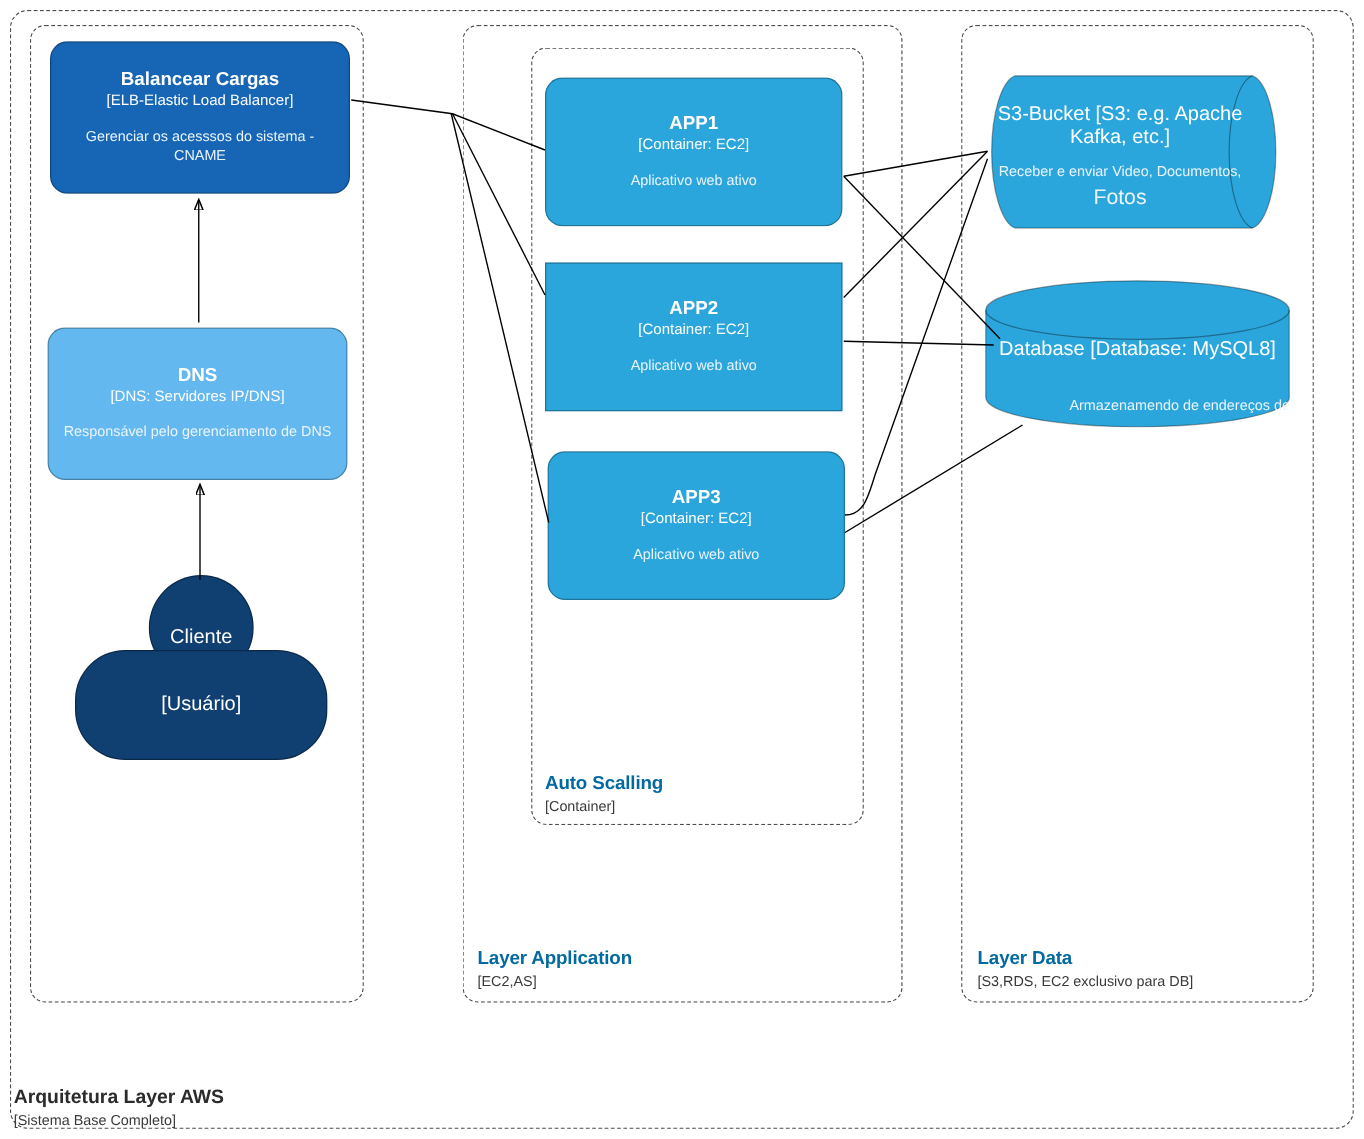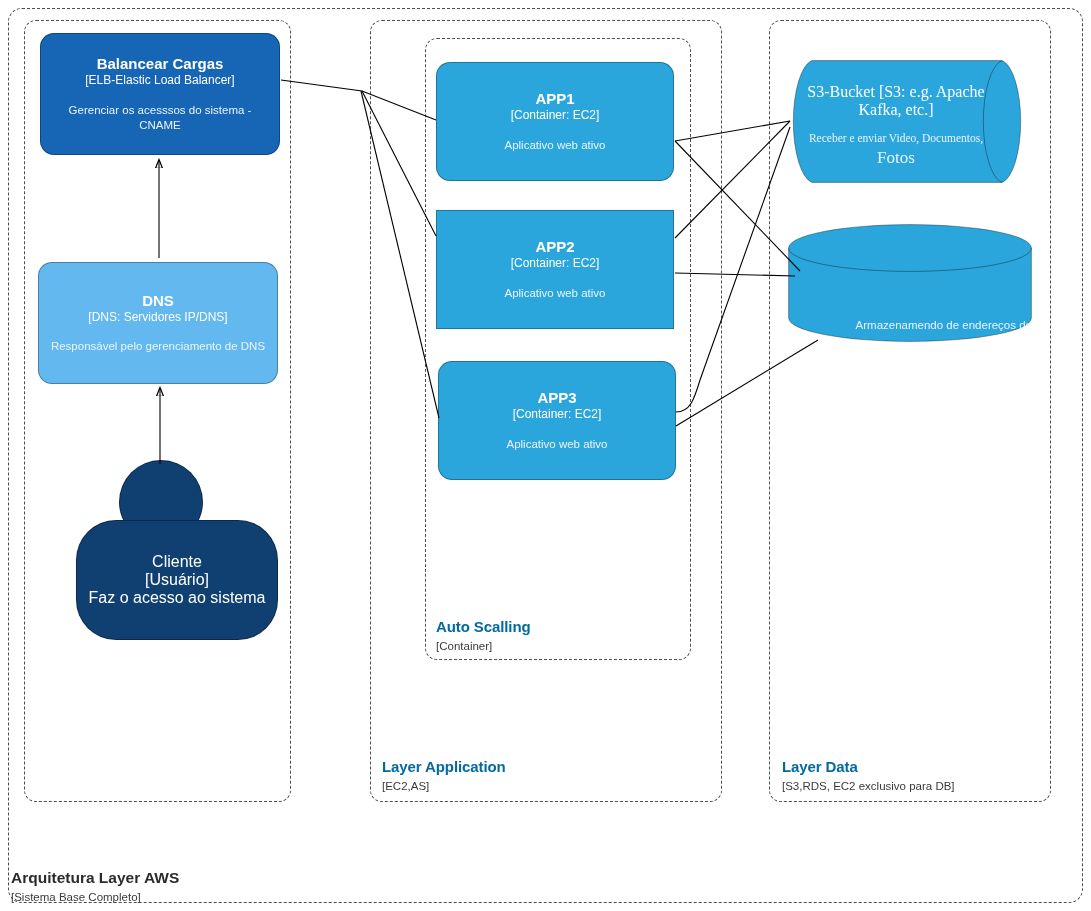--- a/index.html
+++ b/index.html
@@ -166,21 +166,21 @@
   </div>
 
   <div class="node rounded" style="left:40px; top:33px; width:240px; height:122px; background:#1765b5;">
     <span class="n-title">Balancear Cargas</span>
     <span class="n-tech">[ELB-Elastic Load Balancer]</span>
     <span class="n-desc">Gerenciar os acesssos do sistema -CNAME</span>
   </div>
 
   <div class="person-wrap" style="left:60px; top:460px; width:202px; height:180px;">
     <div class="person-head" style="left:59px; top:0px; width:84px; height:84px; background:#104071;"></div>
-    <div class="person-body" style="left:16px; top:60px; width:202px; height:120px; background:#104071;">
+    <div class="person-body" style="left:0px; top:60px; width:202px; height:88px; background:#104071;gap:36px;">
       <span class="n-title">Cliente</span>
       <span class="n-tech">[Usuário]</span>
       <span class="n-desc">Faz o acesso ao sistema</span>
     </div>
   </div>
 
   <div class="dashed-box" style="left:370px; top:20px; width:352px; height:782px;"></div>
 
   <div class="group-caption" style="left:382px; top:758px; width:300px;">
     <span class="gc-title">Layer Application</span>
@@ -212,40 +212,44 @@
     <span class="n-desc">Aplicativo web ativo</span>
   </div>
 
   <div class="dashed-box" style="left:769px; top:20px; width:282px; height:782px;"></div>
 
   <div class="group-caption" style="left:782px; top:758px; width:265px;">
     <span class="gc-title">Layer Data</span>
     <span class="gc-sub">[S3,RDS, EC2 exclusivo para DB]</span>
   </div>
 
-  <div class="cyl-h" style="left:790px; top:60px; width:242px; height:124px;font-family:Liberation Serif, serif;">
+  <div class="cyl-h" style="left:790px; top:60px; width:242px; height:124px;">
     <svg width="242" height="124" viewBox="0 0 242 124">
       <path d="M 22,0.6 L 212,0.6 A 21.4,61.4 0 0 1 212,122.4 L 22,122.4 A 21.4,61.4 0 0 1 22,0.6 Z" fill="#2ba6dc" stroke="rgba(0,0,0,0.35)" stroke-width="1"></path>
       <path d="M 212,0.6 A 21.4,61.4 0 0 0 212,122.4" fill="none" stroke="rgba(0,0,0,0.35)" stroke-width="1"></path>
     </svg>
     <div class="cyl-label" style="top:23px; left:4px; right:34px;">
       <span class="n-title">S3-Bucket</span>
       <span class="n-tech">[S3: e.g. Apache Kafka, etc.]</span>
     </div>
     <div class="cyl-label" style="top:71px; left:4px; right:34px;">
       <span style="display:block;font-size:11.5px;line-height:1.35;color:#eaf4fb;">Receber e enviar Video, Documentos,</span>
       <span style="display:block;font-size:17px;line-height:1.35;color:#eaf4fb;">Fotos</span>
     </div>
   </div>
 
   <div class="cyl-v" style="left:788px; top:224px; width:244px; height:118px;">
     <svg width="244" height="118" viewBox="0 0 244 118">
       <path d="M 0.6,24 A 121.4,23.4 0 0 1 243.4,24 L 243.4,94 A 121.4,23.4 0 0 1 0.6,94 Z" fill="#2ba6dc" stroke="rgba(0,0,0,0.35)" stroke-width="1"></path>
       <path d="M 0.6,24 A 121.4,23.4 0 0 0 243.4,24" fill="none" stroke="rgba(0,0,0,0.35)" stroke-width="1"></path>
     </svg>
+    <div class="cyl-label" style="top:47px;">
+      <span class="n-title">Database</span>
+      <span class="n-tech">[Database: MySQL8]</span>
+    </div>
     <div class="cyl-label" style="top:94px;">
       <span style="display:block;font-size:11.5px;line-height:1.3;color:#eaf4fb;text-align:right;">Armazenamendo de endereços de</span>
     </div>
   </div>
 
   <svg id="edges" viewBox="0 0 1091 911">
     <defs>
       <marker id="arrowhead" markerWidth="9" markerHeight="9" refX="7.5" refY="3.2" orient="auto" markerUnits="strokeWidth">
         <path d="M0,0 L8,3.2 L0,6.4 z" fill="#000000"></path>
       </marker>

